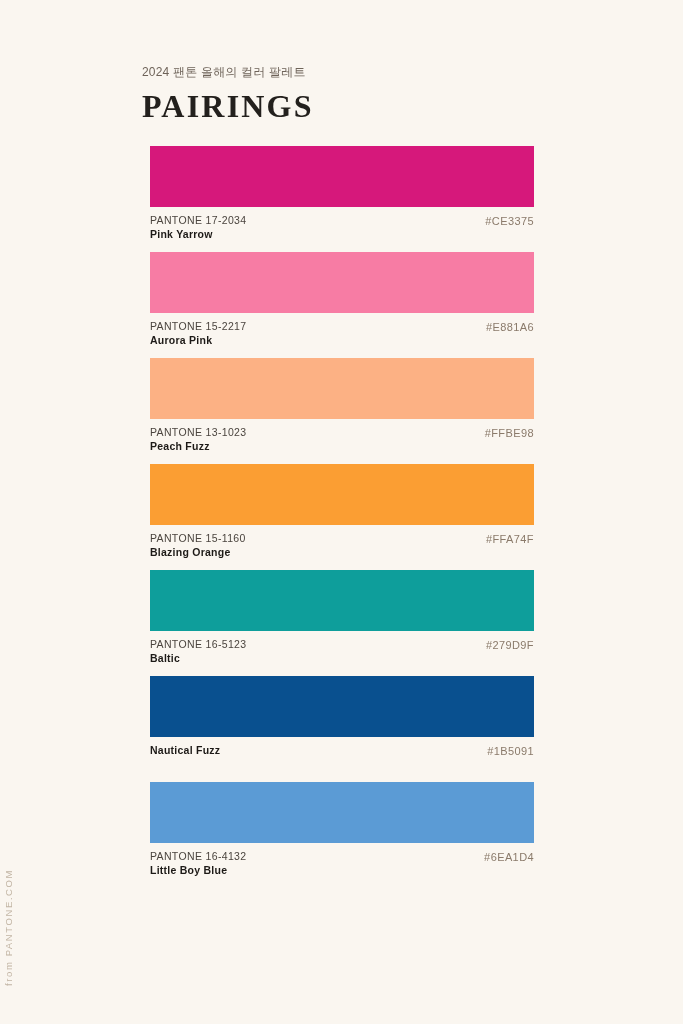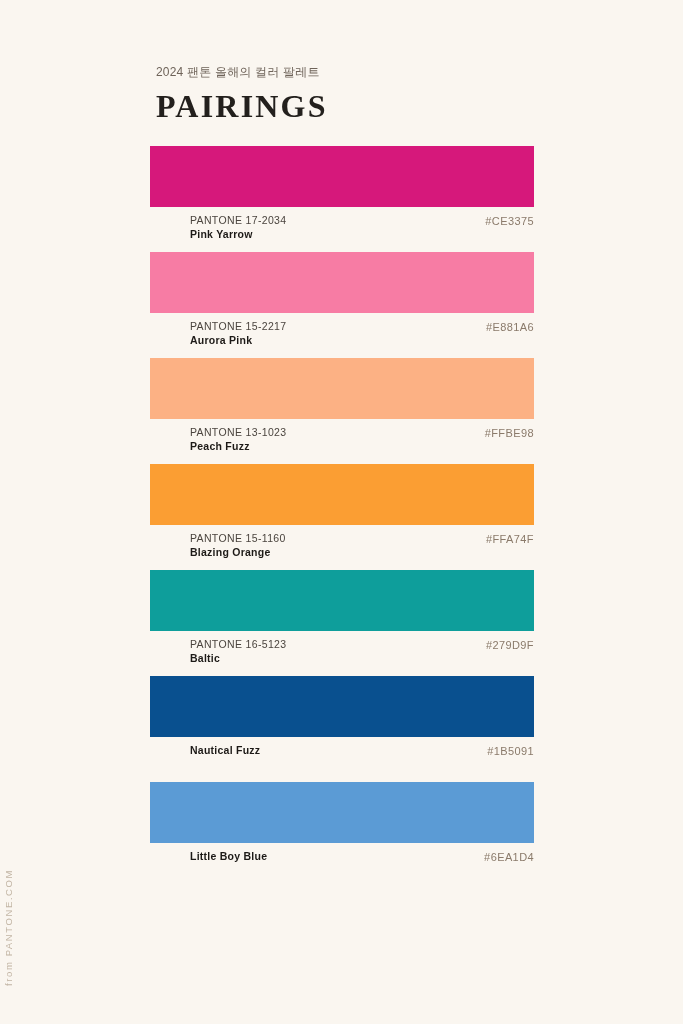--- a/index.html
+++ b/index.html
@@ -34,21 +34,21 @@
   .side-left {
     left: 14px;
     bottom: 38px;
     transform-origin: left bottom;
     transform: rotate(-90deg);
   }
 
   
   .header {
     position: absolute;
-    left: 156px;
+    left: 142px;
     top: 64px;
     width: 384px;
   }
 
   .subtitle {
     font-size: 12px;
     color: #6e6359;
     letter-spacing: 0.2px;
     line-height: 1.4;
     font-family: "Liberation Sans", sans-serif;
@@ -82,21 +82,20 @@
   }
 
   .swatch-meta {
     position: relative;
     padding-top: 7px;
     height: 30px;
   }
 
   .meta-left {
     display: block;
-    margin-left: 40px;
   }
 
   .pantone-code {
     font-size: 10.5px;
     color: #4a443e;
     letter-spacing: 0.35px;
     line-height: 1.32;
     font-family: "Liberation Sans", sans-serif;
   }
 
@@ -189,20 +188,21 @@
           <div class="meta-left">
             <div class="color-name">Nautical Fuzz</div>
           </div>
           <div class="hex-code">#1B5091</div>
         </div>
       </div>
       <div class="swatch-row">
         <div class="swatch-chip" style="background: rgb(91, 155, 213);"></div>
         <div class="swatch-meta">
           <div class="meta-left">
+            <div class="pantone-code">PANTONE 16-4132</div>
             <div class="color-name">Little Boy Blue</div>
           </div>
           <div class="hex-code">#6EA1D4</div>
         </div>
       </div>
     </div>
 
 </div>
 
 </body></html>

